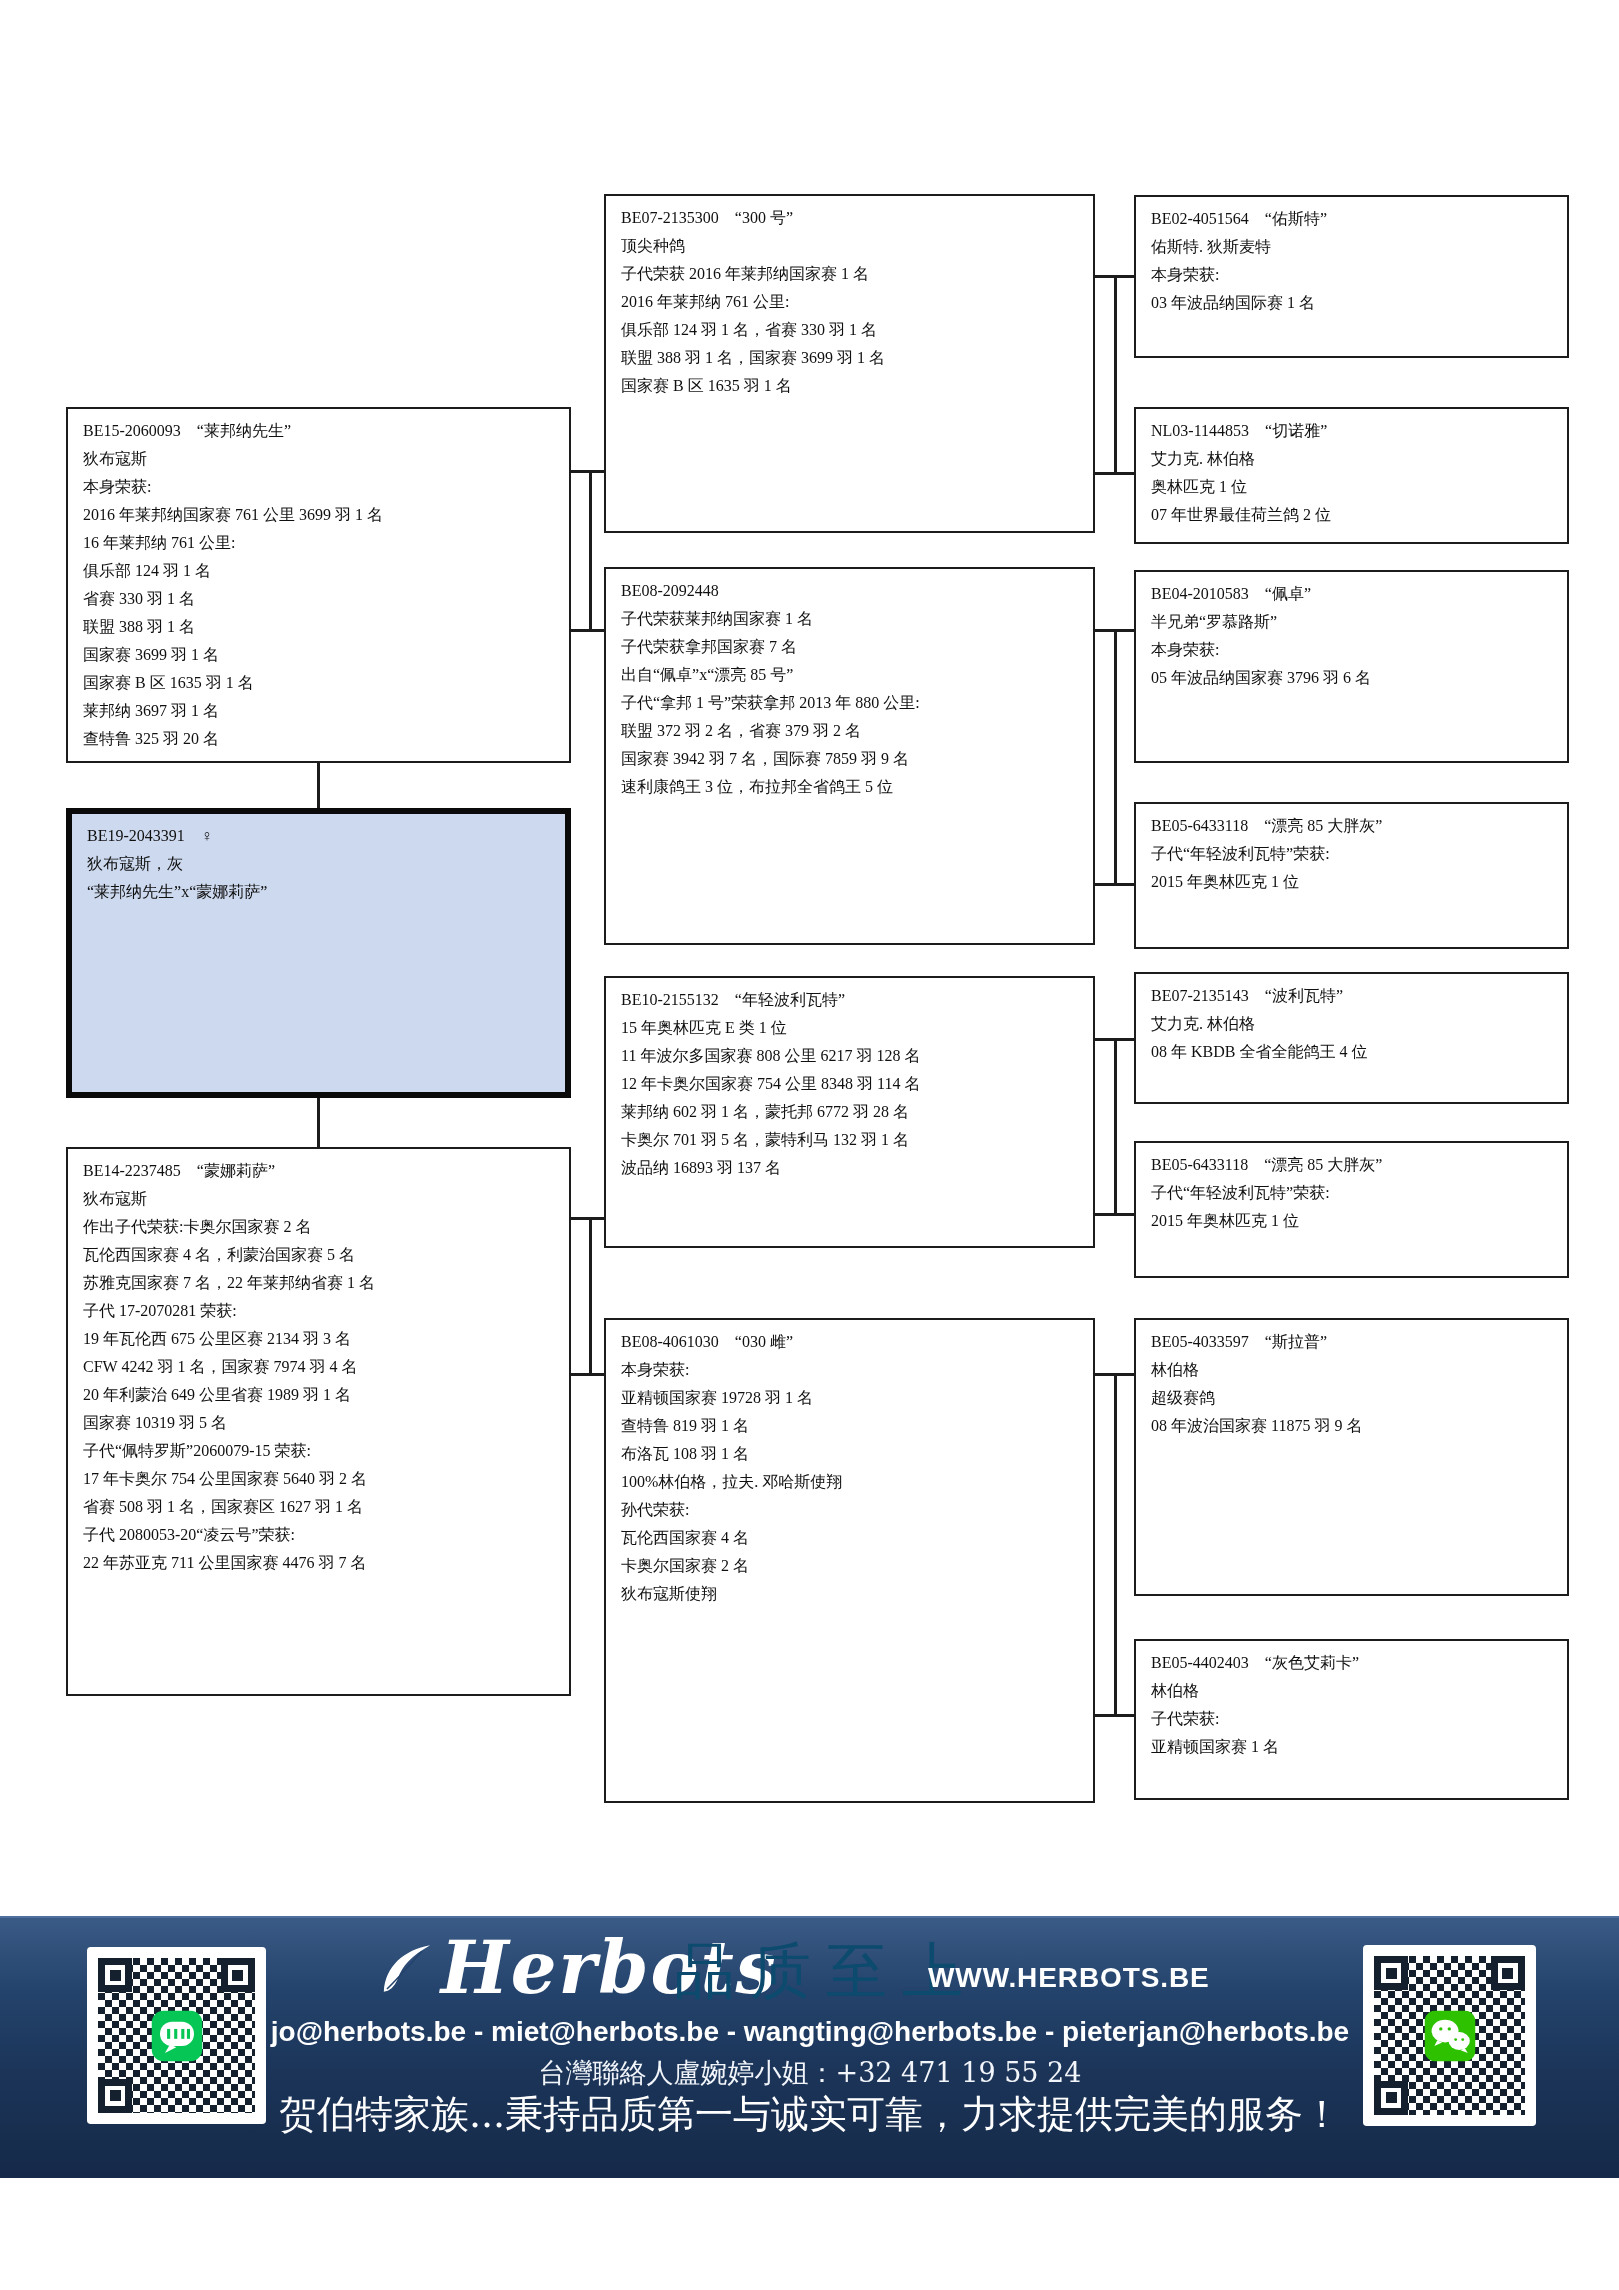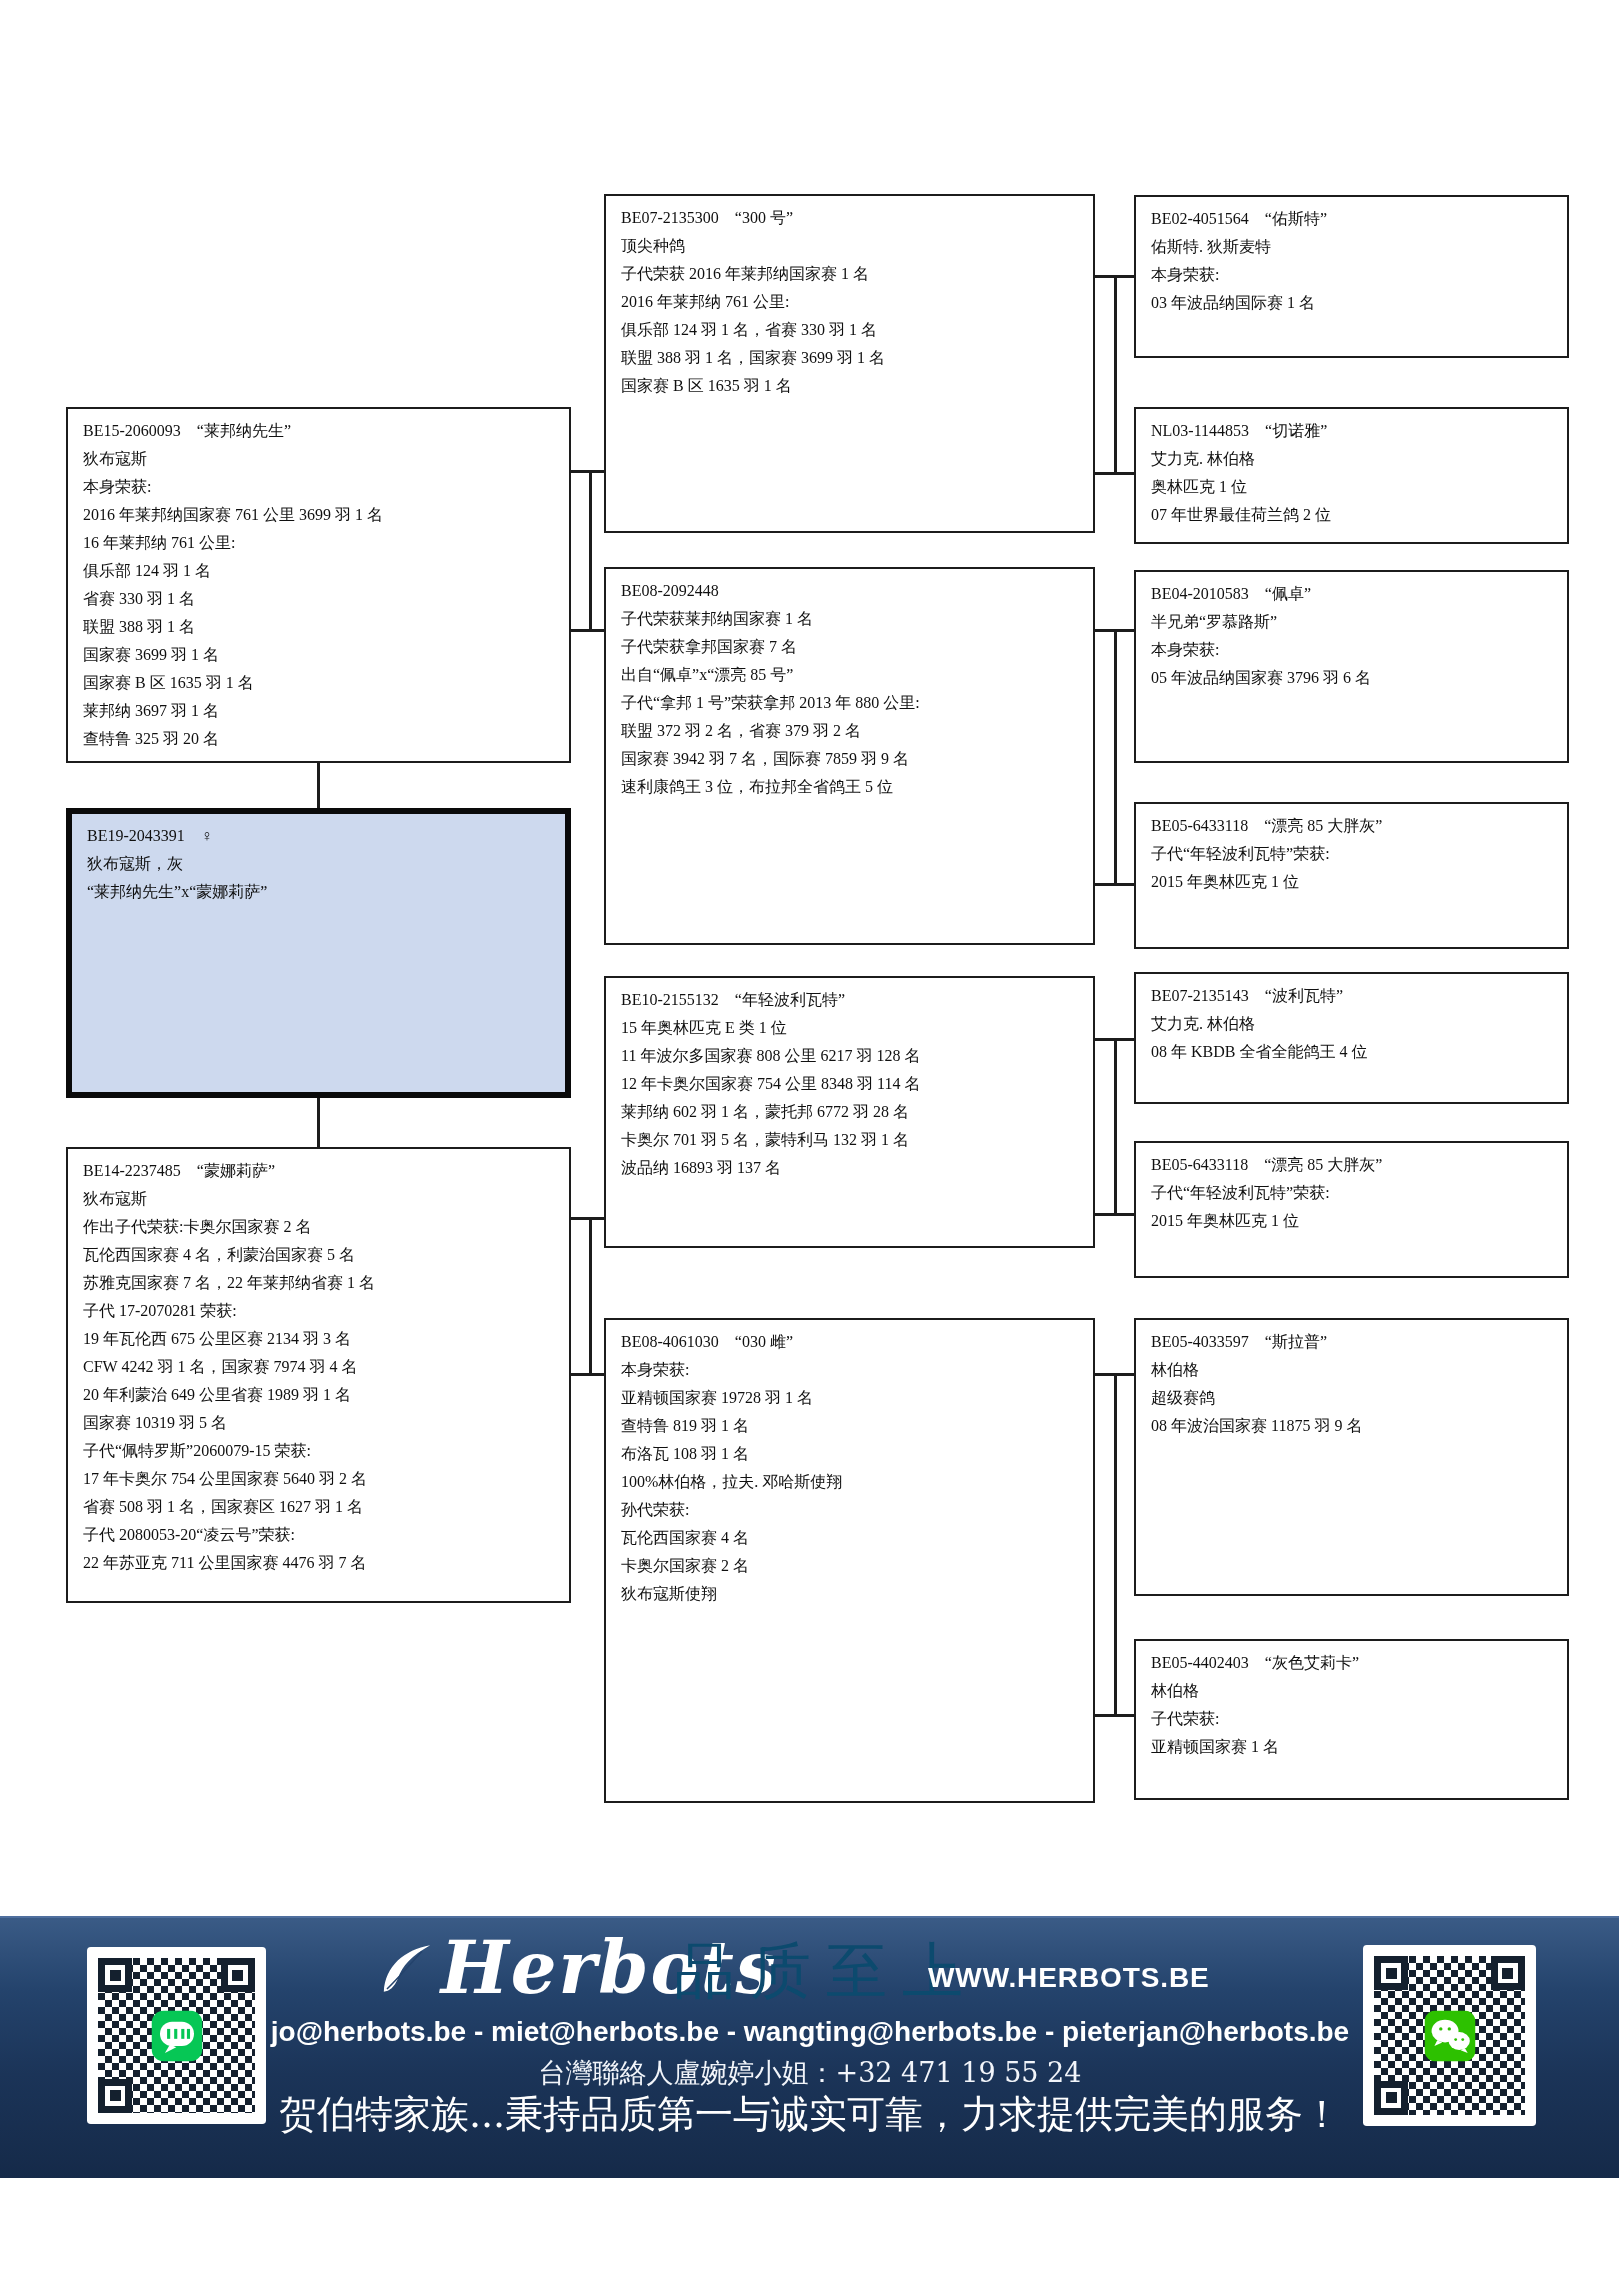--- a/index.html
+++ b/index.html
@@ -59,21 +59,21 @@
     <div class="bline">莱邦纳 3697 羽 1 名</div>
     <div class="bline">查特鲁 325 羽 20 名</div>
   </div>
 
 <div class="box main" style="left:66px;top:808px;width:505px;height:290px">
     <div class="bline">BE19-2043391　♀</div>
     <div class="bline">狄布寇斯，灰</div>
     <div class="bline">“莱邦纳先生”x“蒙娜莉萨”</div>
   </div>
 
-<div class="box" style="left:66px;top:1147px;width:505px;height:456px">
+<div class="box" style="left:66px;top:1147px;width:505px;height:549px">
     <div class="bline">BE14-2237485　“蒙娜莉萨”</div>
     <div class="bline">狄布寇斯</div>
     <div class="bline">作出子代荣获:卡奥尔国家赛 2 名</div>
     <div class="bline">瓦伦西国家赛 4 名，利蒙治国家赛 5 名</div>
     <div class="bline">苏雅克国家赛 7 名，22 年莱邦纳省赛 1 名</div>
     <div class="bline">子代 17-2070281 荣获:</div>
     <div class="bline">19 年瓦伦西 675 公里区赛 2134 羽 3 名</div>
     <div class="bline">CFW 4242 羽 1 名，国家赛 7974 羽 4 名</div>
     <div class="bline">20 年利蒙治 649 公里省赛 1989 羽 1 名</div>
     <div class="bline">国家赛 10319 羽 5 名</div>

